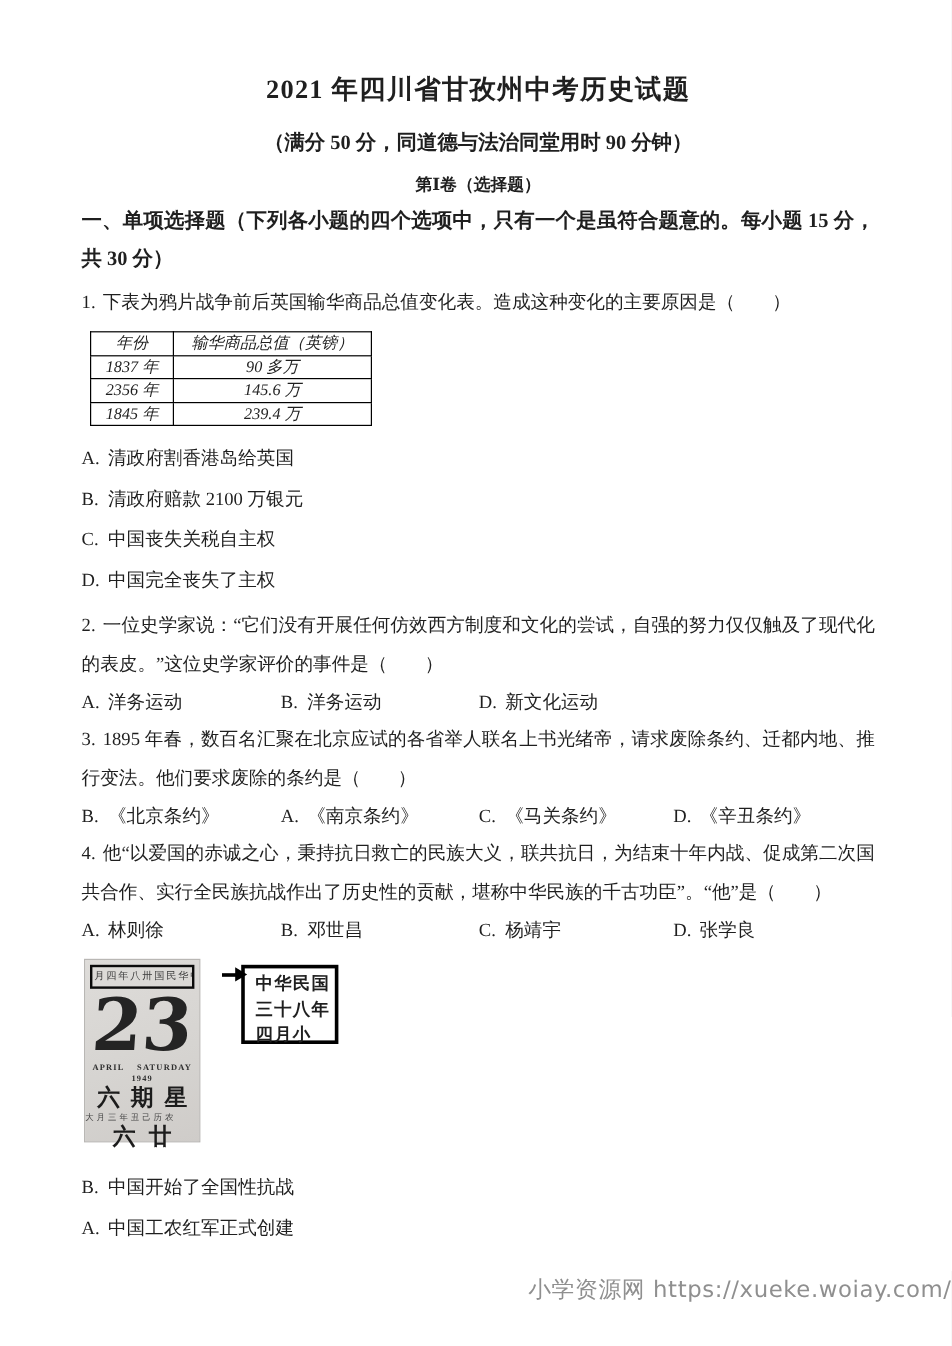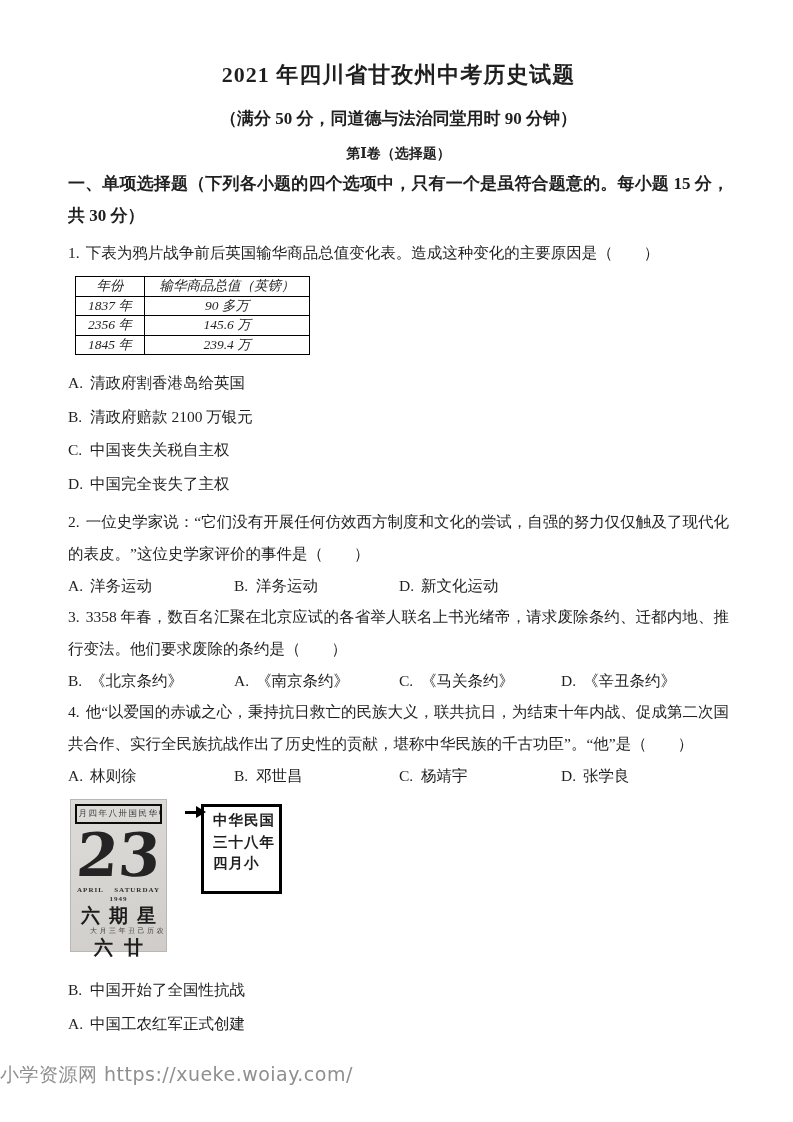--- a/index.html
+++ b/index.html
@@ -50,36 +50,36 @@
     margin:0 4px; height:20px; border:2.5px solid #0b0b0b; box-sizing:border-box;
     display:flex; align-items:center; justify-content:center;
     font-size:8.5px; letter-spacing:1.5px; color:#3a3a3a; overflow:hidden; white-space:nowrap;
   }
   .day-number {
     text-align:center; font-size:60px; line-height:62px; font-weight:bold;
     color:#242424; transform:skewX(-4deg); font-family:"DejaVu Serif",serif;
   }
   .date-line { text-align:center; font-size:7px; font-weight:bold; color:#2e2e2e; letter-spacing:1px; word-spacing:8px; line-height:9px; }
   .weekday-line { text-align:center; font-size:19px; font-weight:bold; letter-spacing:9px; line-height:23px; text-indent:9px; color:#1c1c1c; }
-  .lunar-line { text-align:right; font-size:7px; letter-spacing:2.5px; color:#444; line-height:9px; }
+  .lunar-line { text-align:left; font-size:7px; letter-spacing:2.5px; color:#444; line-height:9px; }
   .lunar-day { text-align:center; font-size:19px; font-weight:bold; letter-spacing:11px; line-height:23px; text-indent:11px; color:#1c1c1c; }
 
   .arrow-line { position:absolute; left:117px; top:16px; width:13px; height:3px; background:#000; }
   .arrow-head {
     position:absolute; left:128px; top:11px; width:0; height:0;
     border-top:6.5px solid transparent; border-bottom:6.5px solid transparent; border-left:10px solid #000;
   }
   .callout-box {
-    position:absolute; left:133px; top:9px; width:81px; height:90px;
+    position:absolute; left:133px; top:9px; width:81px; height:66px;
     border:3px solid #000; box-sizing:border-box; padding:3px 0 0 9px;
     font-size:14.5px; font-weight:bold; line-height:21.5px; letter-spacing:1px;
   }
 
   .footer {
-    position:absolute; left:0; right:0; top:1062px; text-align:left;
+    position:absolute; left:0; right:0; top:1062px; text-align:right;
     font-family:"DejaVu Sans","Liberation Sans",sans-serif;
     font-size:19px; color:#8f8f8f; letter-spacing:0.5px;
   }
   .mt6 { margin-top:6px; }
   .mt10 { margin-top:10px; }
 </style>
 </head>
 <body>
 
 <div class="page">
@@ -123,21 +123,21 @@
     <div class="question mt6">
       <p class="stem"><span class="q-number">2.</span><span>一位史学家说：“它们没有开展任何仿效西方制度和文化的尝试，自强的努力仅仅触及了现代化的表皮。”这位史学家评价的事件是（　　）</span></p>
       <div class="options-row">
         <div class="opt"><span class="opt-label">A.</span><span>洋务运动</span></div>
         <div class="opt"><span class="opt-label">B.</span><span>洋务运动</span></div>
         <div class="opt"><span class="opt-label">D.</span><span>新文化运动</span></div>
       </div>
     </div>
 
     <div class="question">
-      <p class="stem"><span class="q-number">3.</span><span>3358 年春，数百名汇聚在北京应试的各省举人联名上书光绪帝，请求废除条约、迁都内地、推行变法。他们要求废除的条约是（　　）</span></p>
+      <p class="stem"><span class="q-number">3.</span><span>1895 年春，数百名汇聚在北京应试的各省举人联名上书光绪帝，请求废除条约、迁都内地、推行变法。他们要求废除的条约是（　　）</span></p>
       <div class="options-row">
         <div class="opt"><span class="opt-label">B.</span><span>《北京条约》</span></div>
         <div class="opt"><span class="opt-label">A.</span><span>《南京条约》</span></div>
         <div class="opt"><span class="opt-label">C.</span><span>《马关条约》</span></div>
         <div class="opt"><span class="opt-label">D.</span><span>《辛丑条约》</span></div>
       </div>
     </div>
 
     <div class="question">
       <p class="stem"><span class="q-number">4.</span><span>他“以爱国的赤诚之心，秉持抗日救亡的民族大义，联共抗日，为结束十年内战、促成第二次国共合作、实行全民族抗战作出了历史性的贡献，堪称中华民族的千古功臣”。“他”是（　　）</span></p>

